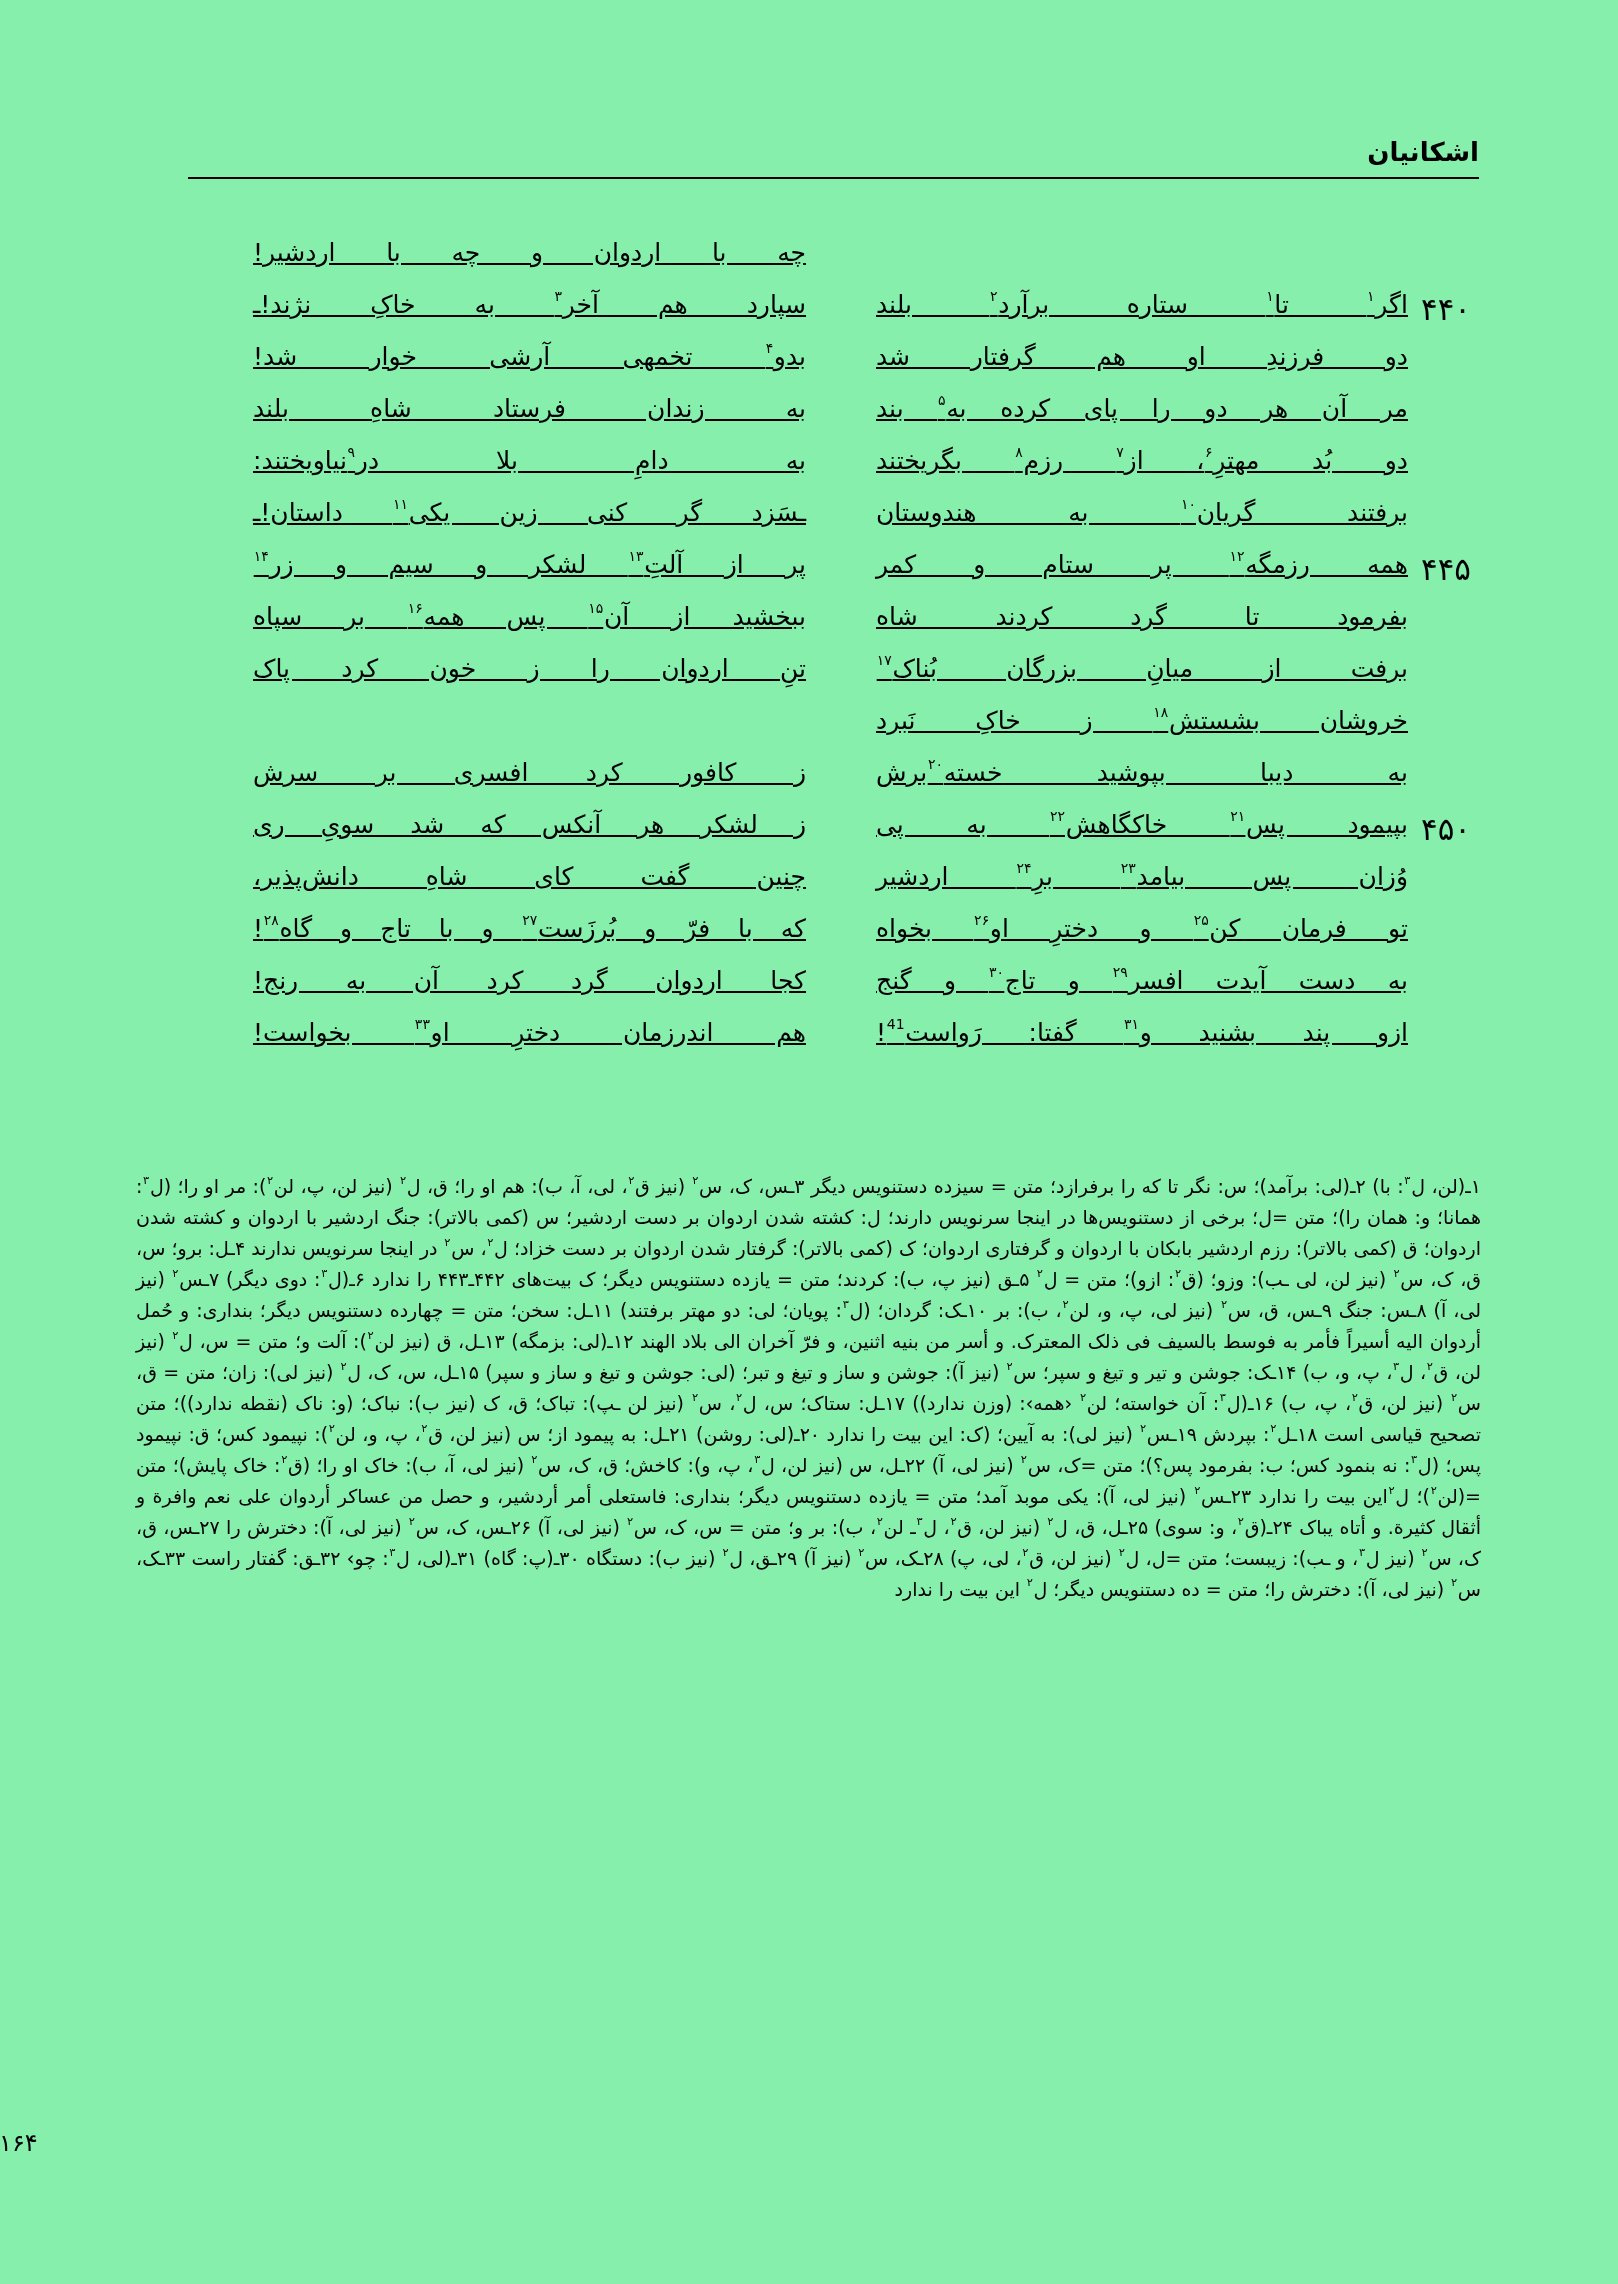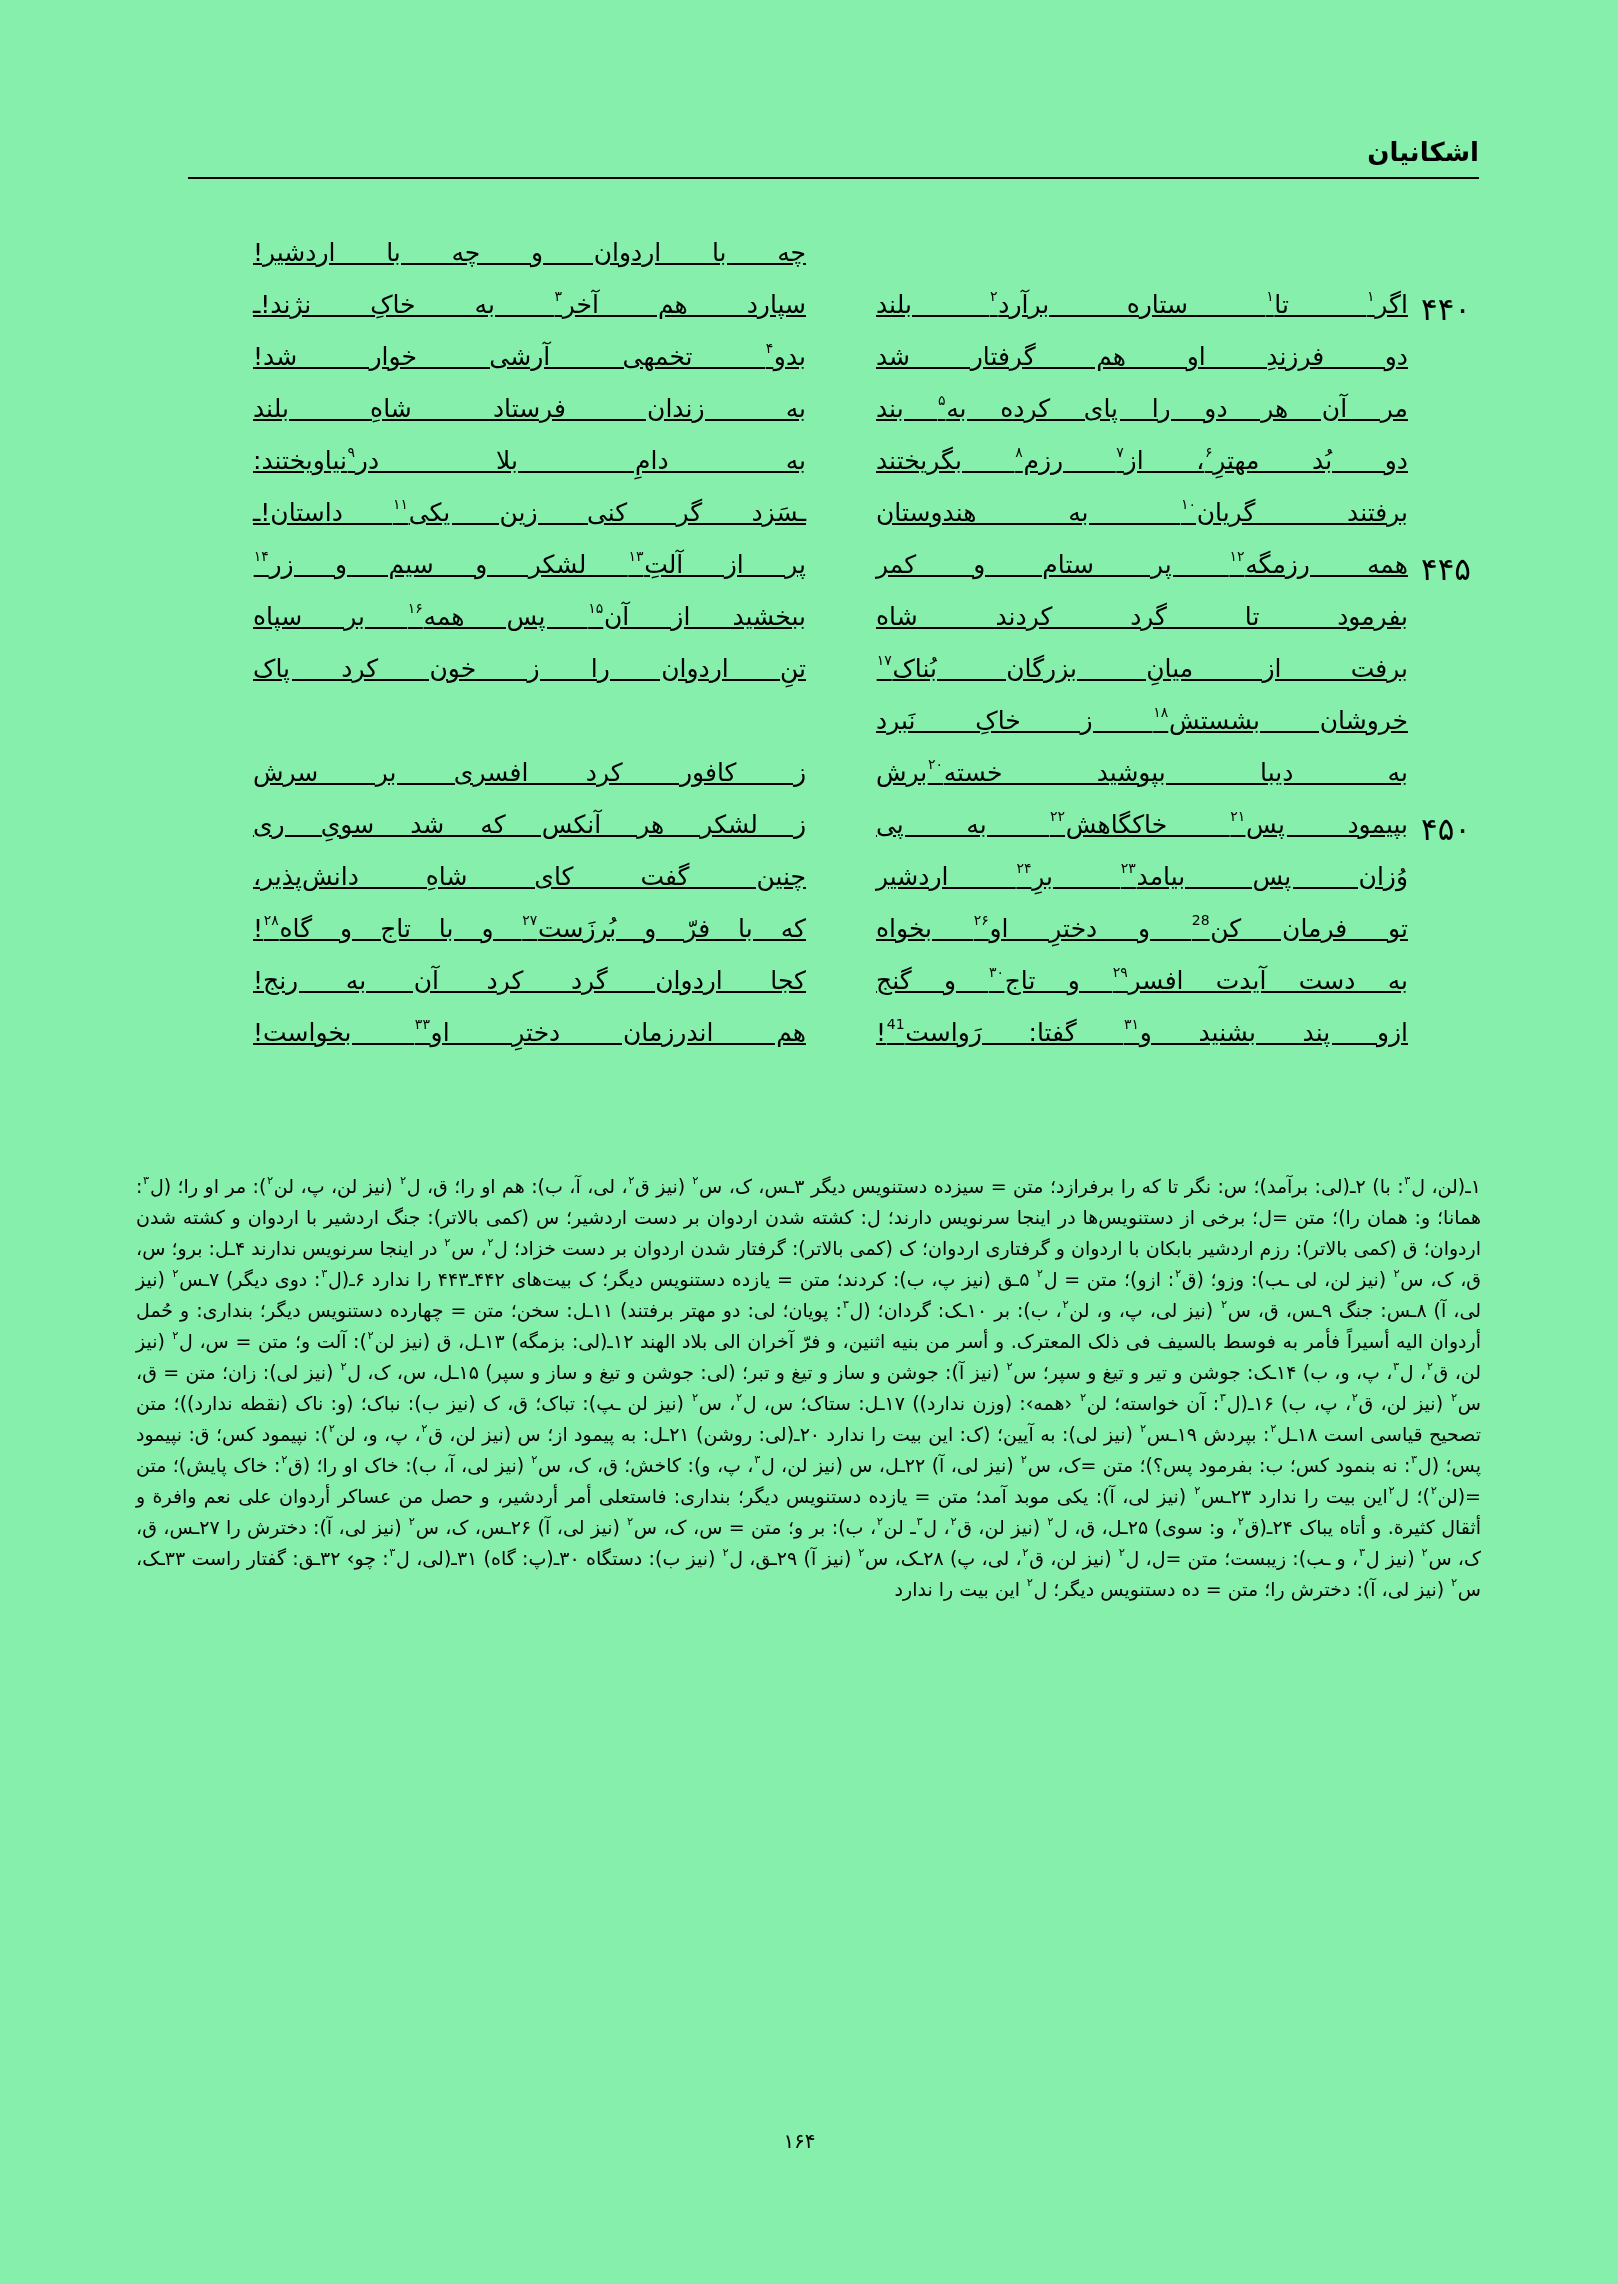--- a/index.html
+++ b/index.html
@@ -118,22 +118,22 @@
     line-height: 0;
     margin: 0 0.7px;
   }
 
   
   .folio {
     position: absolute;
     left: 0;
     right: 18px;
     top: 2129px;
-    text-align: center;
-    font-size: 20px;
+    text-align: left;
+    font-size: 24px;
     letter-spacing: 0.7px;
   }
 </style>
 </head>
 <body>
 
 <div class="page">
 
   <div class="runhead">
     <div class="runhead-title">اشکانیان</div>
@@ -199,21 +199,21 @@
         <div class="hemistich right">بپیمود پس<sup>۲۱</sup> خاکگاهش<sup>۲۲</sup> به پی</div>
         <div class="hemistich left">ز لشکر هر آنکس که شد سویِ ری</div>
       </div>
       <div class="verse-row">
         <div class="vnum"></div>
         <div class="hemistich right">وُزان پس بیامد<sup>۲۳</sup> برِ<sup>۲۴</sup> اردشیر</div>
         <div class="hemistich left">چنین گفت کای شاهِ دانش‌پذیر،</div>
       </div>
       <div class="verse-row">
         <div class="vnum"></div>
-        <div class="hemistich right">تو فرمان کن<sup>28</sup> و دخترِ او<sup>۲۶</sup> بخواه</div>
+        <div class="hemistich right">تو فرمان کن<sup>۲۵</sup> و دخترِ او<sup>۲۶</sup> بخواه</div>
         <div class="hemistich left">که با فرّ و بُرزَست<sup>۲۷</sup> و با تاج و گاه<sup>۲۸</sup>!</div>
       </div>
       <div class="verse-row">
         <div class="vnum"></div>
         <div class="hemistich right">به دست آیدت افسر<sup>۲۹</sup> و تاج<sup>۳۰</sup> و گنج</div>
         <div class="hemistich left">کجا اردوان گرد کرد آن به رنج!</div>
       </div>
       <div class="verse-row">
         <div class="vnum"></div>
         <div class="hemistich right">ازو پند بشنید و<sup>۳۱</sup> گفتا: رَواست<sup>41</sup>!</div>

